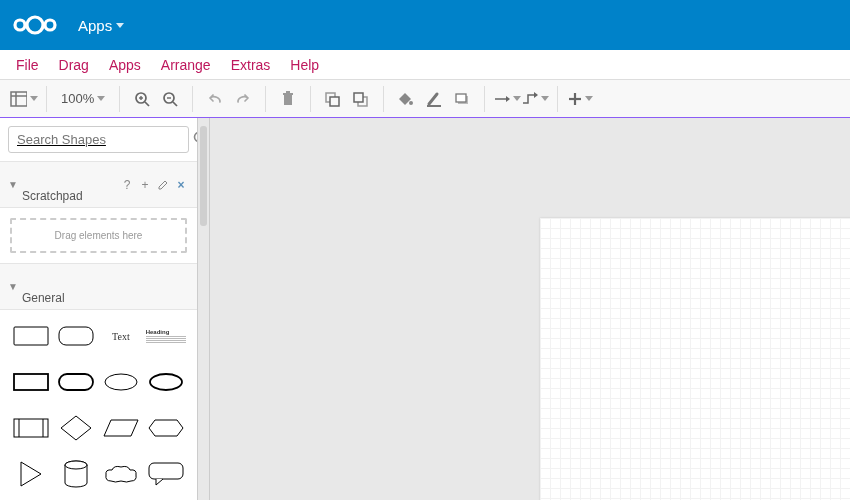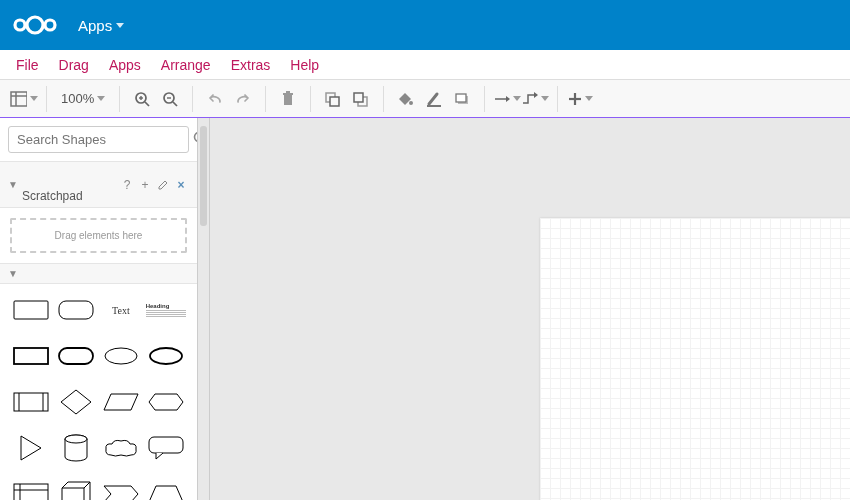--- a/index.html
+++ b/index.html
@@ -16,21 +16,21 @@
 .toolbar { height: 38px; border-bottom: 1px solid #8b5cf6; display: flex; align-items: center; padding: 0 6px; background: #f8f8f8; }
 .tb-group { display: flex; align-items: center; padding: 0 4px; }
 .tb-sep { width: 1px; height: 26px; background: #ddd; margin: 0 4px; }
 .tb-btn { width: 28px; height: 28px; display: flex; align-items: center; justify-content: center; cursor: pointer; color: #666; border-radius: 2px; }
 .tb-btn svg { display: block; }
 .zoom-label { display: flex; align-items: center; padding: 0 6px; color: #555; font-size: 13px; cursor: pointer; }
 .zoom-label .caret, .tb-btn .caret { margin-left: 3px; border-top: 5px solid #999; border-left: 4px solid transparent; border-right: 4px solid transparent; }
 
 .main { display: flex; height: calc(500px - 42px - 30px - 38px); }
 .sidebar { width: 198px; border-right: 1px solid #ccc; background: #fff; display: flex; flex-direction: column; overflow: hidden; }
-.shape-search-wrap { padding: 8px; }
+.shape-search-wrap { padding: 8px; text-decoration: underline; }
 .shape-search { display: flex; align-items: center; border: 1px solid #ccc; border-radius: 3px; padding: 4px 8px; }
 .shape-search input { border: none; outline: none; flex: 1; font-size: 13px; color: #555; background: transparent; }
 .shape-search .sicon { color: #777; }
 
 .panel-header { display: flex; align-items: center; padding: 4px 8px; font-size: 12px; color: #555; background: #f7f7f7; border-top: 1px solid #e5e5e5; border-bottom: 1px solid #e5e5e5; }
 .panel-header .tri { margin-right: 4px; color: #888; font-size: 10px; }
 .panel-header .title { flex: 1; margin-top: 23px; }
 .panel-header .minibtn { width: 16px; height: 16px; display: flex; align-items: center; justify-content: center; color: #888; font-size: 12px; cursor: pointer; margin-left: 2px; }
 .panel-header .minibtn.close { color: #5b8fb9; font-weight: bold; }
 
@@ -237,20 +237,21 @@
       <span class="minibtn close">×</span>
     </div>
     <div class="scratchpad-body">
       <div class="drag-area">
         <span>Drag elements here</span>
       </div>
     </div>
 
     <div class="panel-header">
       <span class="tri">▼</span>
+      <span class="title">General</span>
     </div>
 
     <div class="shapes-grid">
 
       <div class="shape-cell">
           <svg width="36" height="20">
             <rect x="1" y="1" width="34" height="18" rx="1" fill="#fff" stroke="#000" stroke-width="1"></rect>
           </svg>
         </div>
       <div class="shape-cell">

